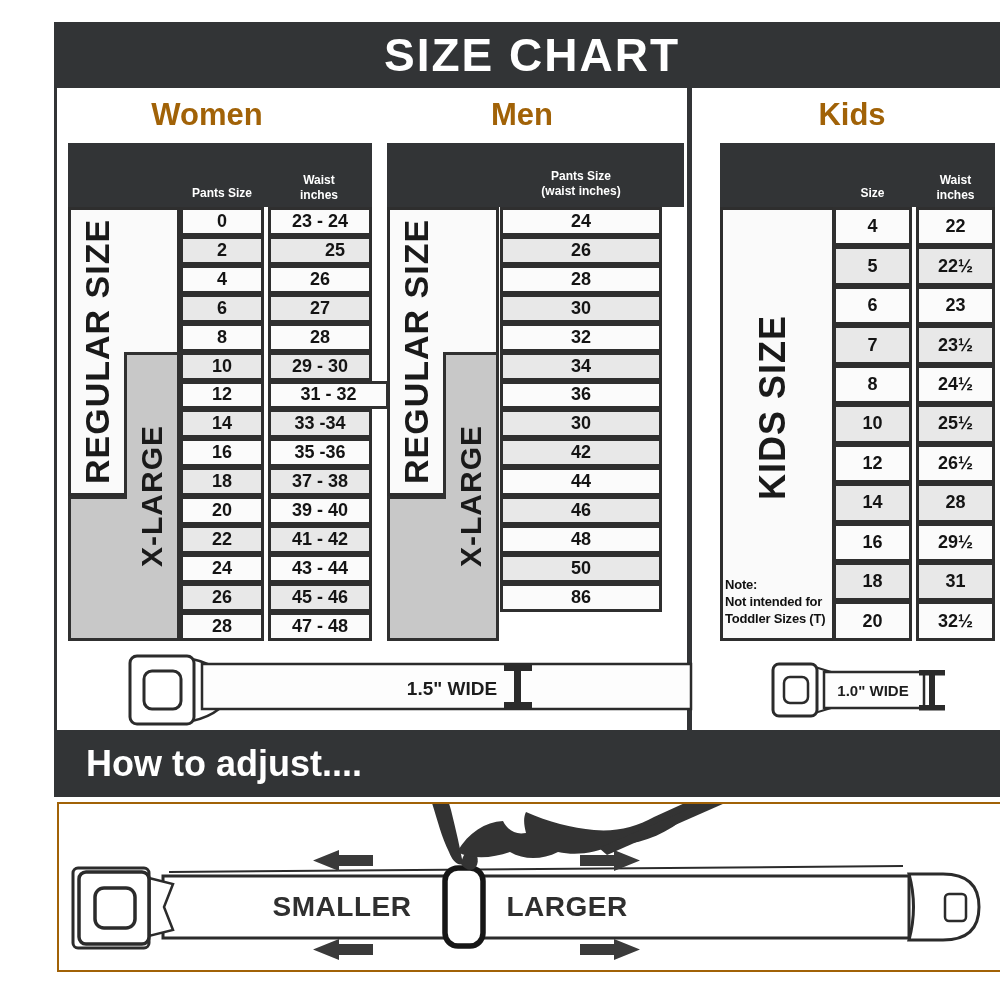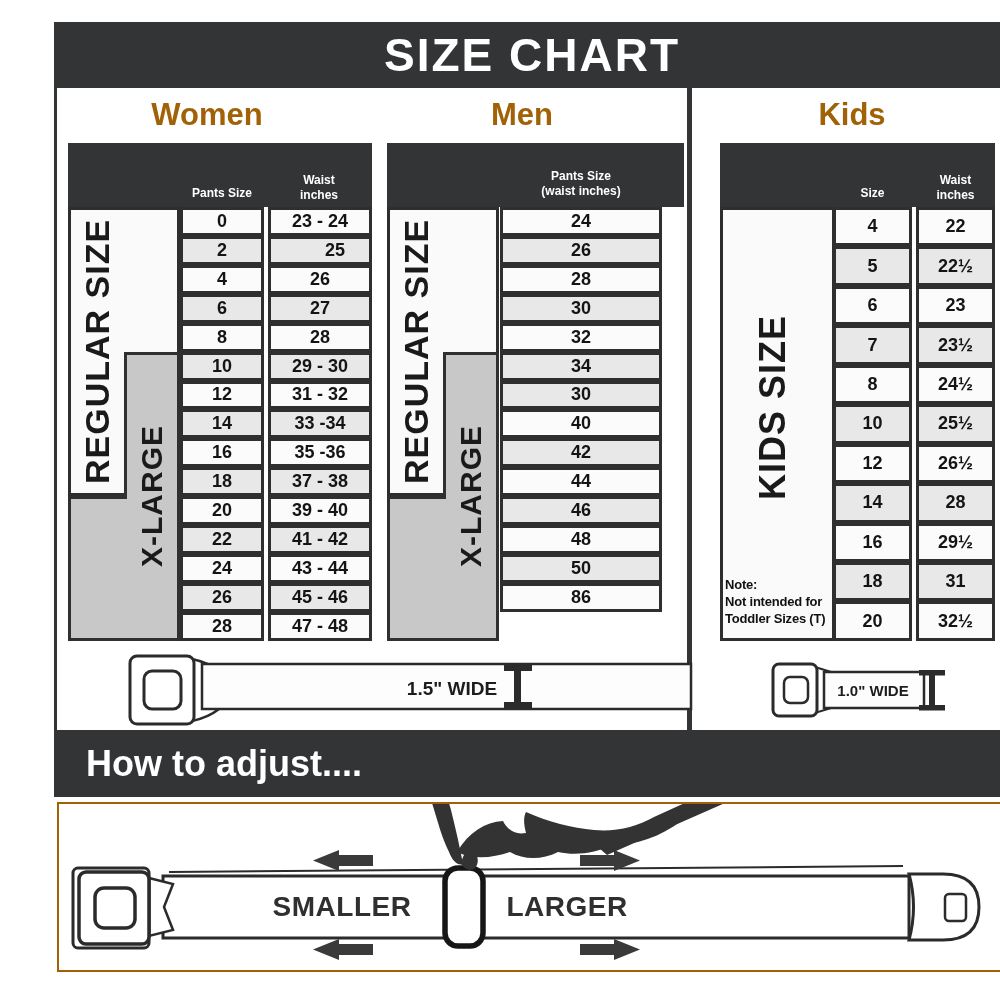--- a/index.html
+++ b/index.html
@@ -80,21 +80,21 @@
       <div class="trow" style="height: 28.933px;">
         <div class="cell" style="width: 84px;">8</div>
         <div class="cell" style="width: 104px;">28</div>
       </div>
       <div class="trow alt" style="height: 28.933px;">
         <div class="cell" style="width: 84px;">10</div>
         <div class="cell" style="width: 104px;">29 - 30</div>
       </div>
       <div class="trow" style="height: 28.933px;">
         <div class="cell" style="width: 84px;">12</div>
-        <div class="cell" style="width: 104px;">31 - 32</div>
+        <div class="cell" style="width: 121px;">31 - 32</div>
       </div>
       <div class="trow alt" style="height: 28.933px;">
         <div class="cell" style="width: 84px;">14</div>
         <div class="cell" style="width: 104px;">33 -34</div>
       </div>
       <div class="trow" style="height: 28.933px;">
         <div class="cell" style="width: 84px;">16</div>
         <div class="cell" style="width: 104px;">35 -36</div>
       </div>
       <div class="trow alt" style="height: 28.933px;">
@@ -146,25 +146,25 @@
       </div>
       <div class="trow alt" style="height: 28.933px;">
         <div class="cell" style="width: 162px;">30</div>
       </div>
       <div class="trow" style="height: 28.933px;">
         <div class="cell" style="width: 162px;">32</div>
       </div>
       <div class="trow alt" style="height: 28.933px;">
         <div class="cell" style="width: 162px;">34</div>
       </div>
+      <div class="trow" style="height: 28.933px;">
+        <div class="cell" style="width: 162px;">36</div>
+      </div>
       <div class="trow alt" style="height: 28.933px;">
         <div class="cell" style="width: 162px;">30</div>
-      </div>
-      <div class="trow" style="height: 28.933px;">
-        <div class="cell" style="width: 162px;">40</div>
       </div>
       <div class="trow alt" style="height: 28.933px;">
         <div class="cell" style="width: 162px;">42</div>
       </div>
       <div class="trow" style="height: 28.933px;">
         <div class="cell" style="width: 162px;">44</div>
       </div>
       <div class="trow alt" style="height: 28.933px;">
         <div class="cell" style="width: 162px;">46</div>
       </div>

